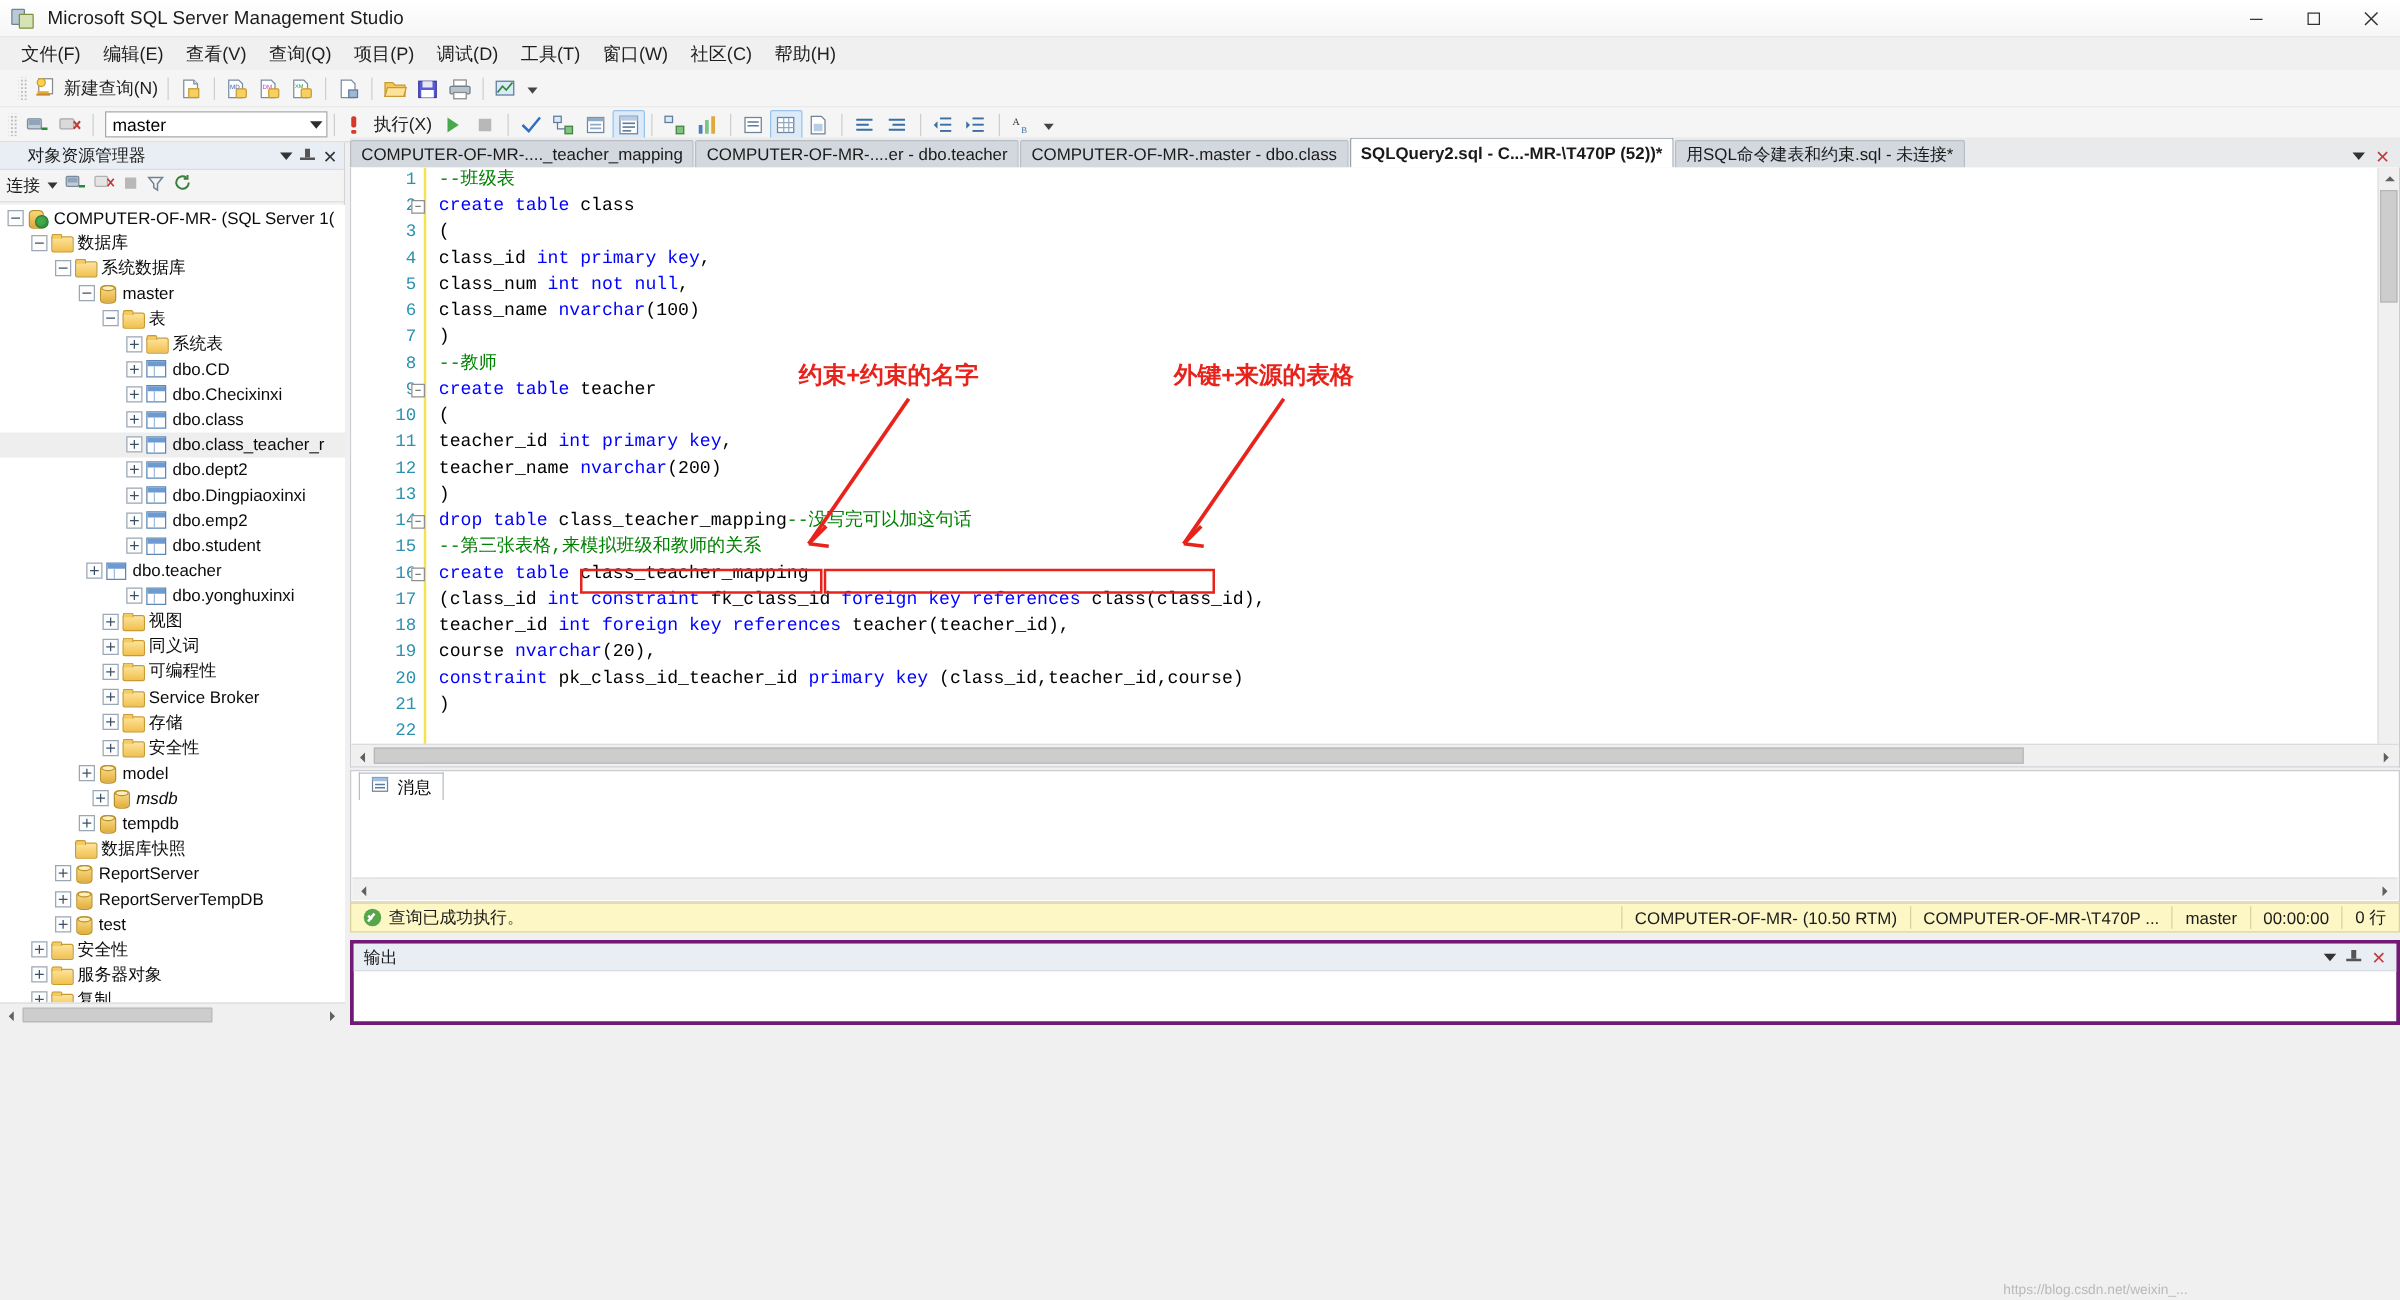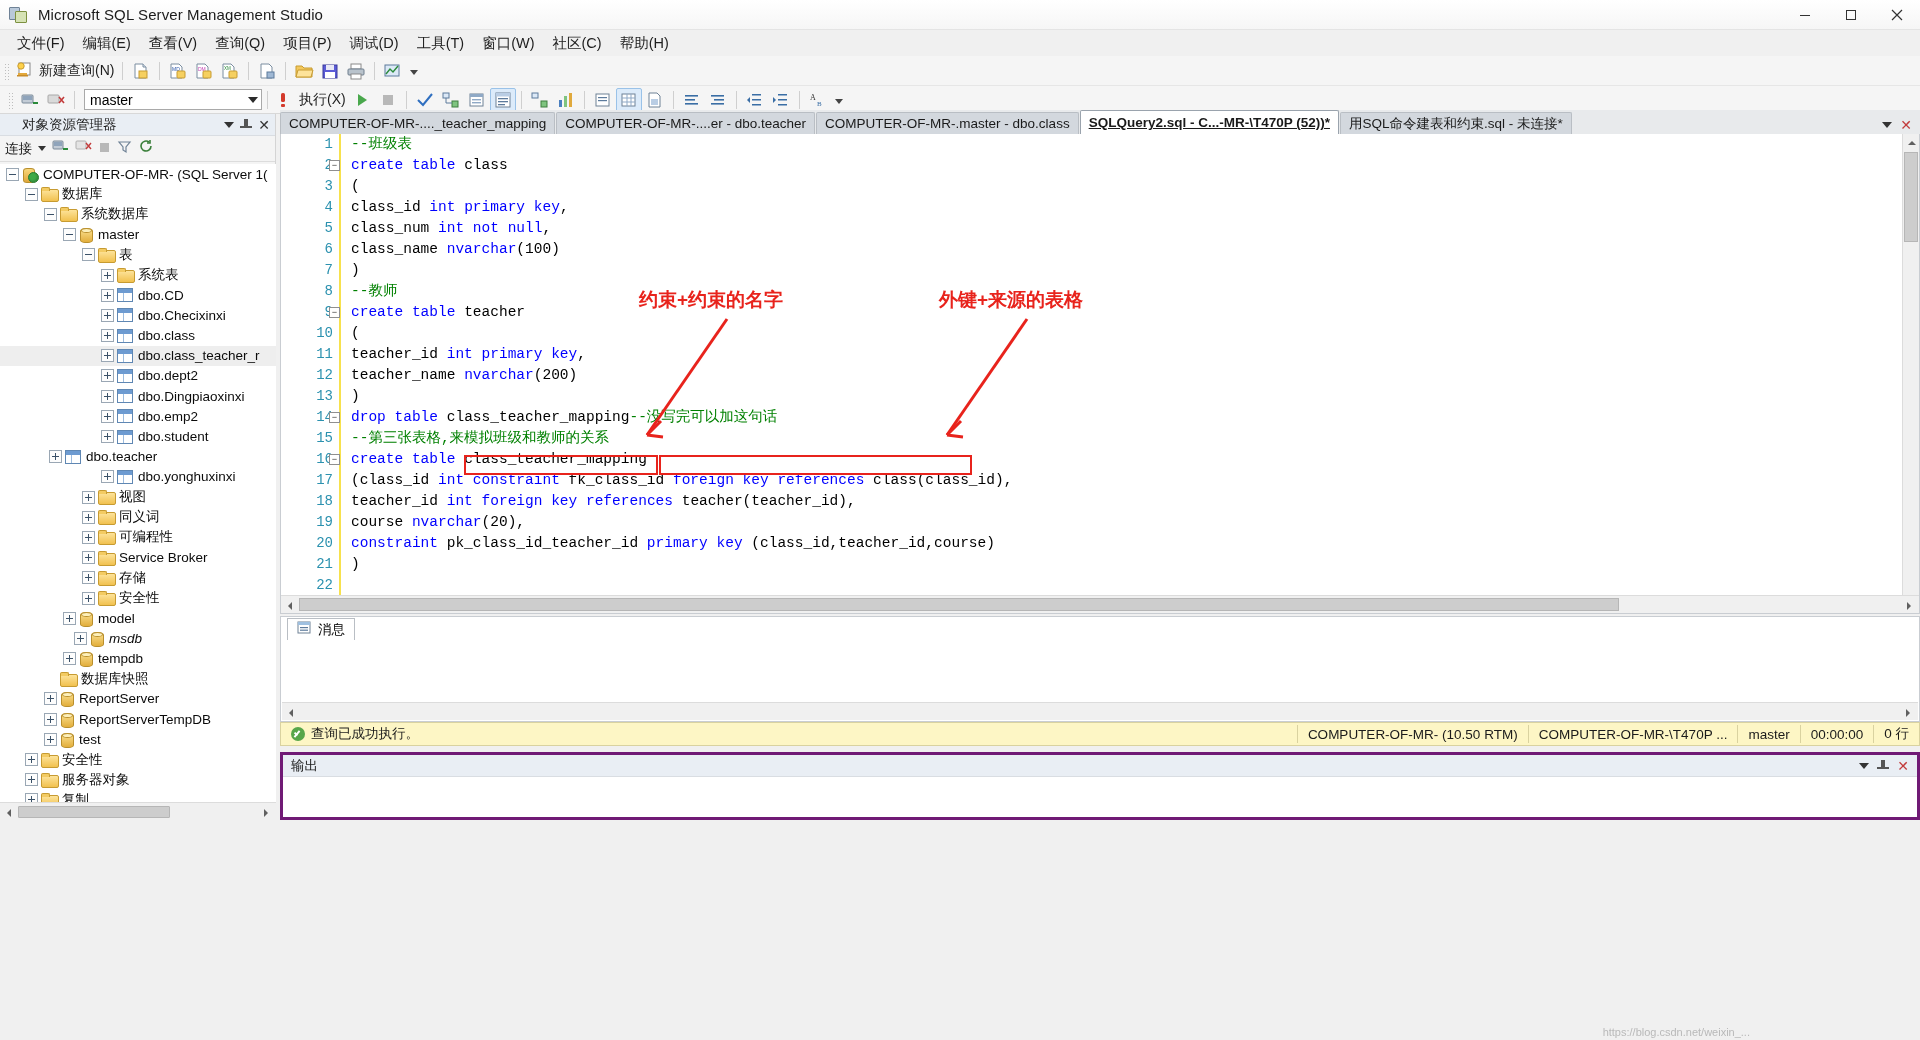--- a/index.html
+++ b/index.html
@@ -32,21 +32,21 @@
   .menubar {
     position:absolute; left:0; top:30px; width:1920px; height:26px;
     background:#f0f0f0; display:flex; align-items:center; padding-left:8px;
   }
   .menu-item { font-size:14.5px; color:#1e1e1e; padding:3px 9px; white-space:nowrap; }
 
   
   .toolbar1 {
     position:absolute; left:0; top:56px; width:1920px; height:30px;
     background:#f5f5f5; border-bottom:1px solid #e6e6e6;
-    display:flex; align-items:center; padding-left:0;
+    display:flex; align-items:center; padding-left:12px;
   }
   .toolbar2 {
     position:absolute; left:0; top:86px; width:1920px; height:28px;
     background:#f5f5f5; border-bottom:1px solid #d8d8d8;
     display:flex; align-items:center; padding-left:4px;
   }
   .grip { width:7px; height:18px; margin:0 3px;
     background-image: radial-gradient(#bdbdbd 40%, transparent 41%);
     background-size: 3px 3px; background-position: 1px 1px; }
   .tsep { width:1px; height:18px; background:#cfcfcf; margin:0 5px; }
@@ -115,21 +115,21 @@
   .tabstrip {
     position:absolute; left:280px; top:110px; width:1640px; height:24px;
     background:#e8eaec; display:flex; align-items:flex-end;
   }
   .tab {
     height:22px; display:flex; align-items:center; padding:0 8px;
     font-size:13.5px; color:#1a1a1a; background:#d3d8de;
     border:1px solid #b9bec4; border-bottom:none; margin-right:1px; white-space:nowrap;
     border-radius:2px 2px 0 0;
   }
-  .tab.active { background:#ffffff; border-color:#9aa3ad; height:24px; font-weight:bold;text-decoration:underline; }
+  .tab.active { background:#ffffff; border-color:#9aa3ad; height:24px; font-weight:bold; }
   .tabstrip .right-tools { margin-left:auto; display:flex; align-items:center; gap:8px; padding:0 8px 2px 0;}
 
   
   .editor {
     position:absolute; left:280px; top:134px; width:1640px; height:480px;
     background:#ffffff; border:1px solid #c9cdd2; border-top:none; overflow:hidden;
   }
   .gutter {
     position:absolute; left:0; top:0; width:58px; height:100%;
     background:#ffffff; text-align:right; color:#2b91af; font-size:14px;
@@ -640,21 +640,21 @@
         <div class="row" style="padding-left: 101px;">
           <span class="exp box plus"></span>
           <span class="ic-table"></span>
           <span>dbo.emp2</span>
         </div>
         <div class="row" style="padding-left: 101px;">
           <span class="exp box plus"></span>
           <span class="ic-table"></span>
           <span>dbo.student</span>
         </div>
-        <div class="row" style="padding-left: 49px;">
+        <div class="row" style="padding-left: 69px;">
           <span class="exp box plus"></span>
           <span class="ic-table"></span>
           <span>dbo.teacher</span>
         </div>
         <div class="row" style="padding-left: 101px;">
           <span class="exp box plus"></span>
           <span class="ic-table"></span>
           <span>dbo.yonghuxinxi</span>
         </div>
         <div class="row" style="padding-left: 82px;">

